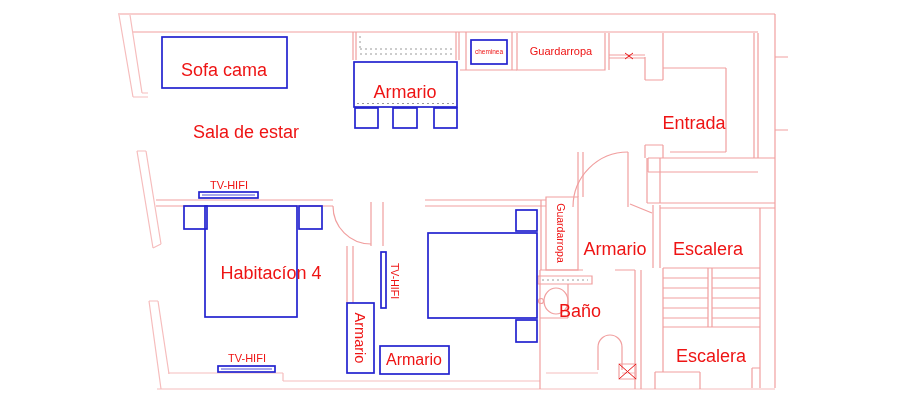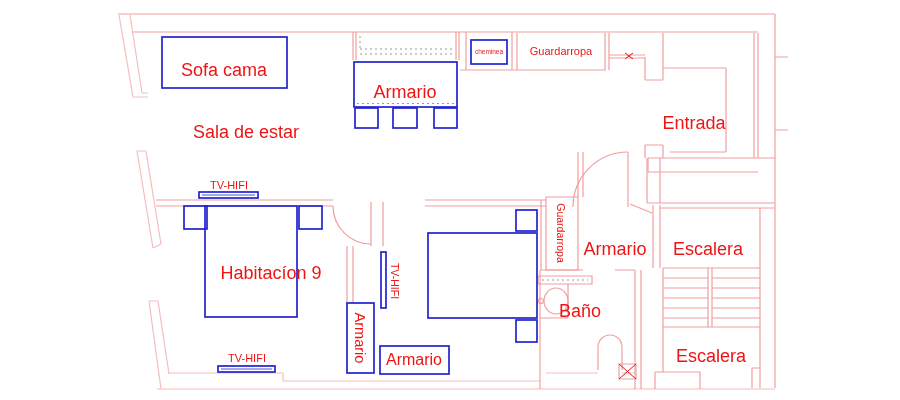--- a/index.html
+++ b/index.html
@@ -174,21 +174,21 @@
   </g>
 </svg>
 
   <div class="lbl s17" style="left:224px;top:62px">Sofa cama</div>
   <div class="lbl s17" style="left:246px;top:124px">Sala de estar</div>
   <div class="lbl s17" style="left:405px;top:84px">Armario</div>
   <div class="lbl s7" style="left:489px;top:52px">cheminea</div>
   <div class="lbl s11" style="left:561px;top:51px">Guardarropa</div>
   <div class="lbl s17" style="left:694px;top:115px">Entrada</div>
   <div class="lbl s11" style="left:229px;top:185px">TV-HIFI</div>
-  <div class="lbl s17" style="left:271px;top:265px">Habitacíon 9</div>
+  <div class="lbl s17" style="left:271px;top:265px">Habitacíon 4</div>
   <div class="lbl s10 vert" style="left:395px;top:281px">TV-HIFI</div>
   <div class="lbl s15 vert" style="left:360px;top:338px">Armario</div>
   <div class="lbl s16" style="left:414px;top:360px">Armario</div>
   <div class="lbl s10 vert" style="left:561px;top:233px">Guardarropa</div>
   <div class="lbl s17" style="left:615px;top:241px">Armario</div>
   <div class="lbl s17" style="left:708px;top:241px">Escalera</div>
   <div class="lbl s17" style="left:580px;top:303px">Baño</div>
   <div class="lbl s17" style="left:711px;top:348px">Escalera</div>
   <div class="lbl s11" style="left:247px;top:358px">TV-HIFI</div>
 </div>

